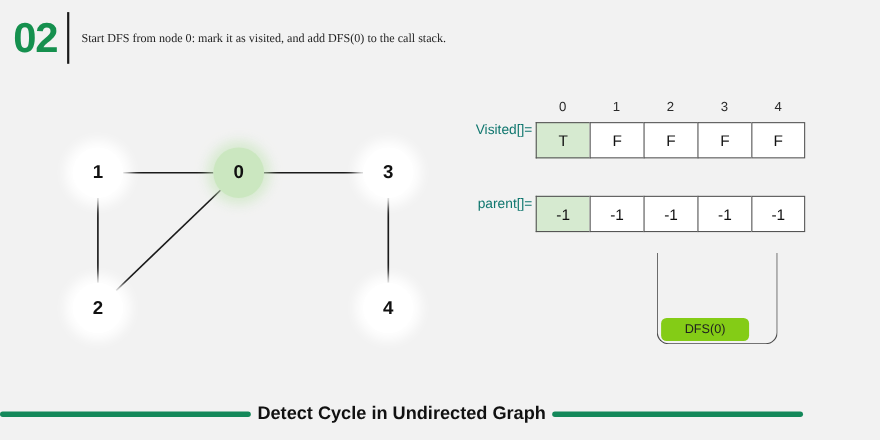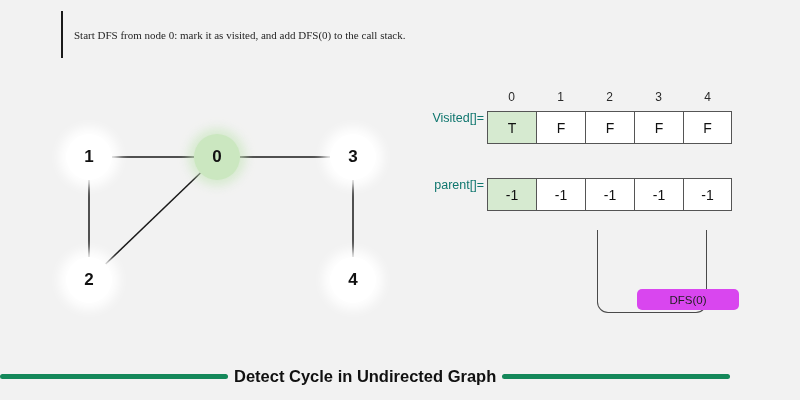--- a/index.html
+++ b/index.html
@@ -161,30 +161,29 @@
     height: 83px;
     border: 1.5px solid #4a4a4a;
     border-top: none;
     border-radius: 0 0 11px 11px;
     box-sizing: border-box;
   }
   .stack-frame {
     position: absolute;
     left: 41px;
     top: 64px;
-    width: 102px;
+    width: 80px;
     height: 21px;
-    background: #d946ef;
+    background: #84cc16;
     border-radius: 5px;
     display: flex;
     align-items: center;
     justify-content: center;
     font-size: 11.5px;
     color: #1f1f1f;
-    margin-left: 36px;
   }
   #callstack-label {
     position: absolute;
     left: 37px;
     top: 95px;
     width: 110px;
     text-align: center;
     font-size: 12.5px;
     color: #1f1f1f;
   }
@@ -212,20 +211,21 @@
     font-size: 16.5px;
     font-weight: bold;
     color: #111;
     white-space: nowrap;
   }
 </style>
 </head>
 <body>
 
 <div id="header">
+  <div id="step-number">02</div>
   <div id="header-divider"></div>
   <div id="header-text">Start DFS from node 0: mark it as visited, and add DFS(0) to the call stack.</div>
 </div>
 
 <div id="graph-area">
   <svg id="graph-svg" width="410" height="235">
       <line x1="112" y1="62" x2="194" y2="62" stroke="#1a1a1a" stroke-width="1.5"></line>
       <line x1="240" y1="62" x2="330" y2="62" stroke="#1a1a1a" stroke-width="1.5"></line>
       <line x1="89" y1="85" x2="89" y2="162" stroke="#1a1a1a" stroke-width="1.5"></line>
       <line x1="200.41586093145966" y1="77.9363211361755" x2="105.58413906854034" y2="169.06367886382452" stroke="#1a1a1a" stroke-width="1.5"></line>

